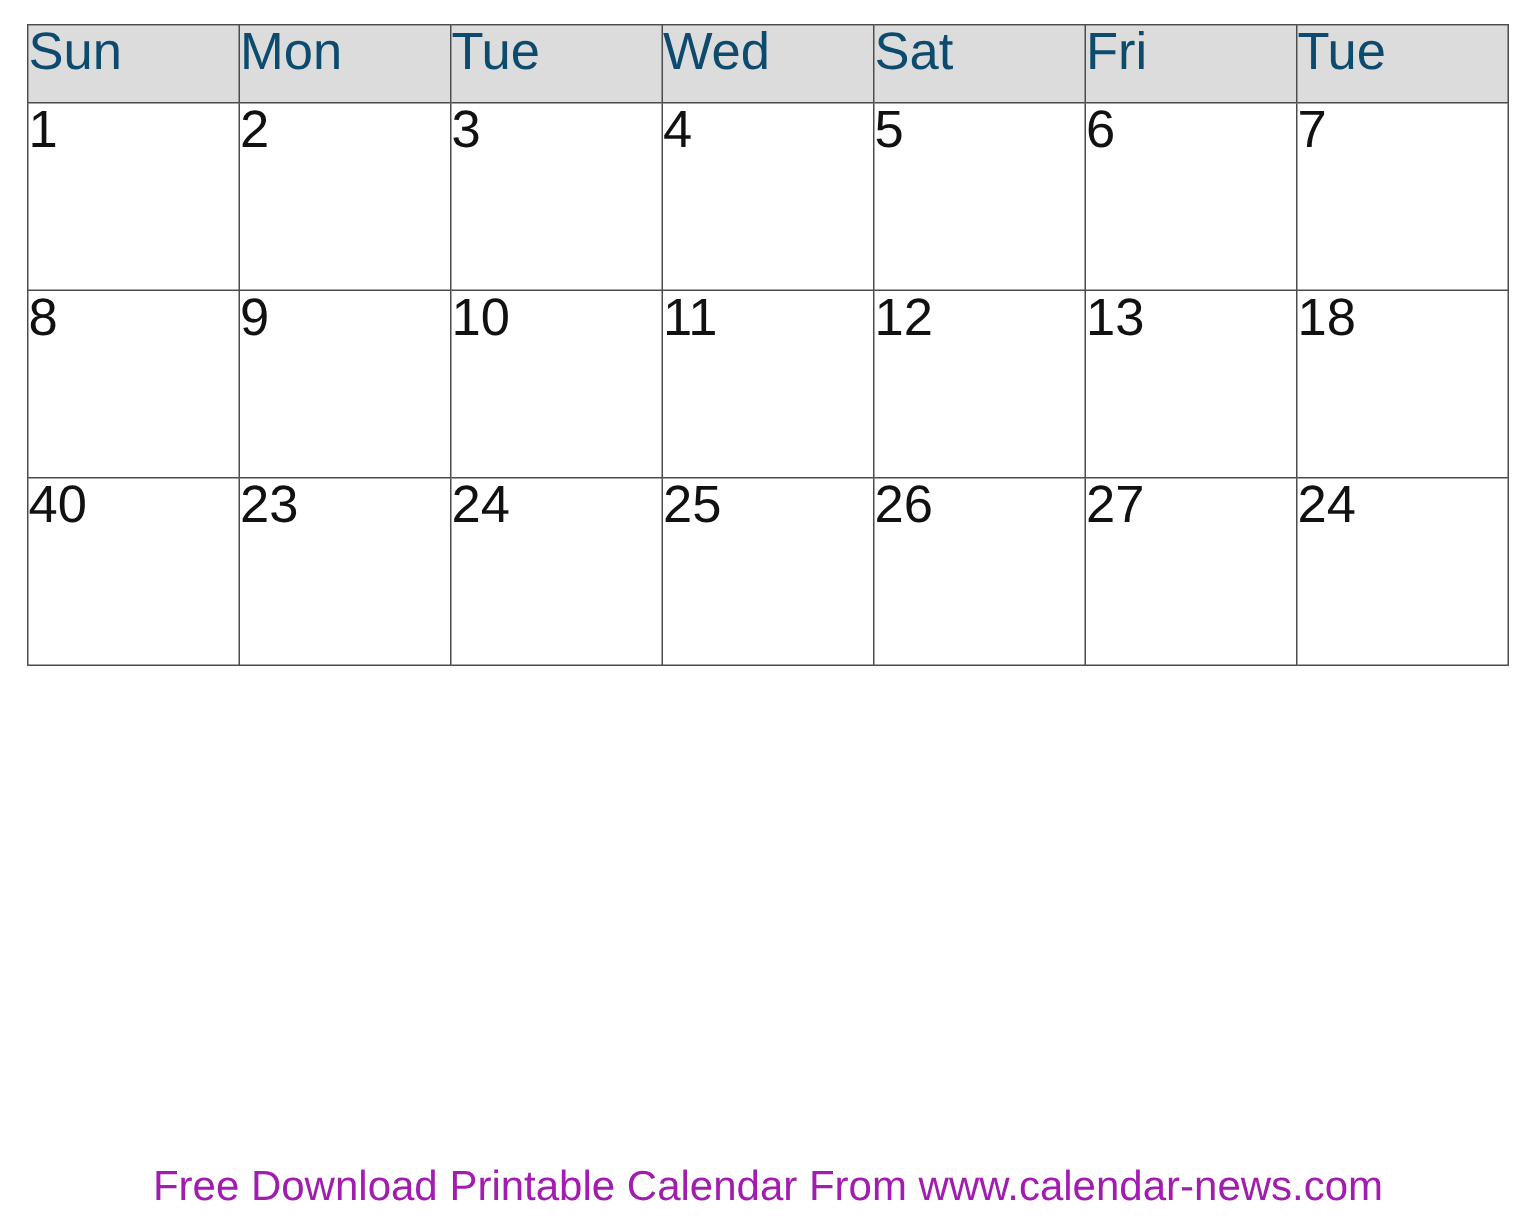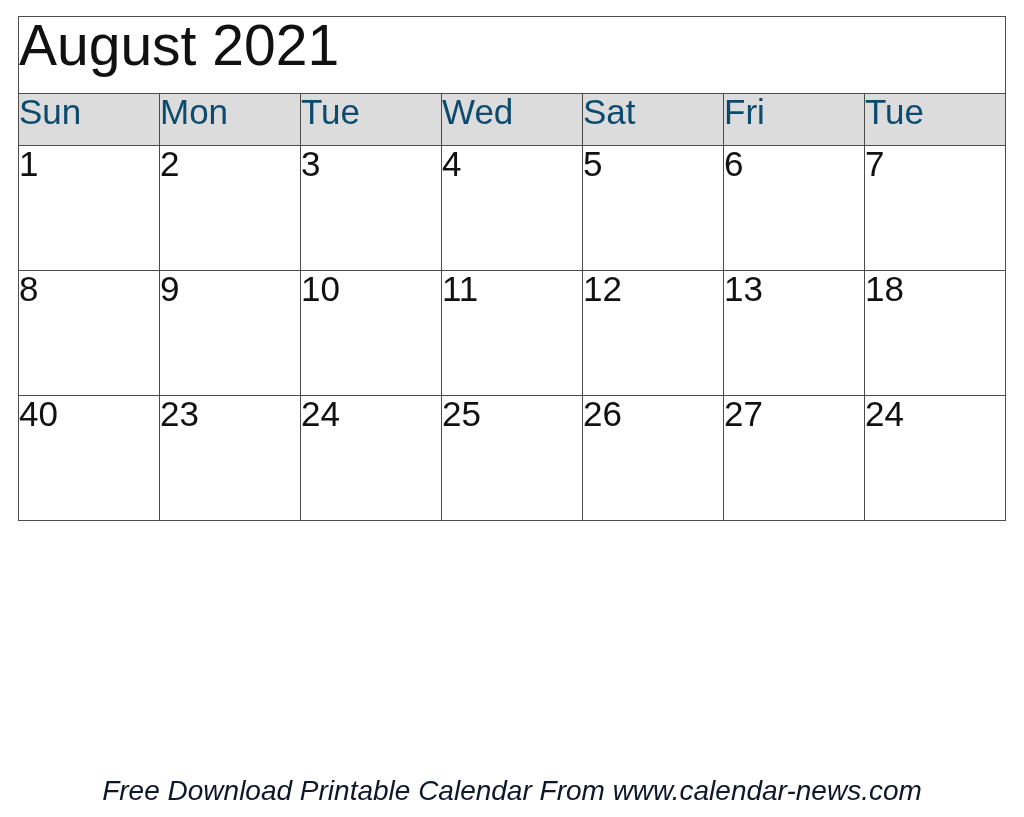--- a/index.html
+++ b/index.html
@@ -92,40 +92,34 @@
   
   #footer {
     position: absolute;
     left: 0;
     top: 776px;
     width: 1024px;
     text-align: center;
   }
   #footer .footer-text {
     font-size: 28px;
-    color: #0f172a;
+    color: #a21caf;
     line-height: 1.1;
     letter-spacing: 0px;
     display: inline-block;
-    font-style: italic;
   }
 </style>
 </head>
 <body>
 
 <div id="page">
 
   <table id="calendar">
     <tbody>
 
-      <tr>
-        <td class="title-cell" colspan="7">
-          <span class="title-text">August 2021</span>
-        </td>
-      </tr>
 
       <tr>
         <th class="dow-cell">
           <span class="dow-text">Sun</span>
         </th>
         <th class="dow-cell">
           <span class="dow-text">Mon</span>
         </th>
         <th class="dow-cell">
           <span class="dow-text">Tue</span>

